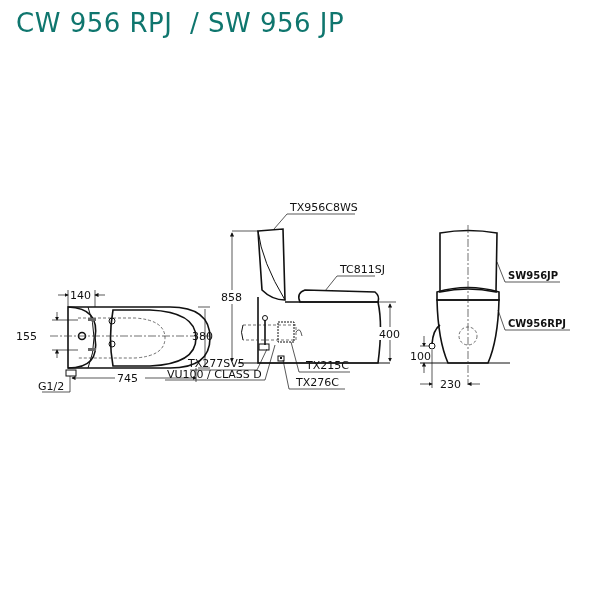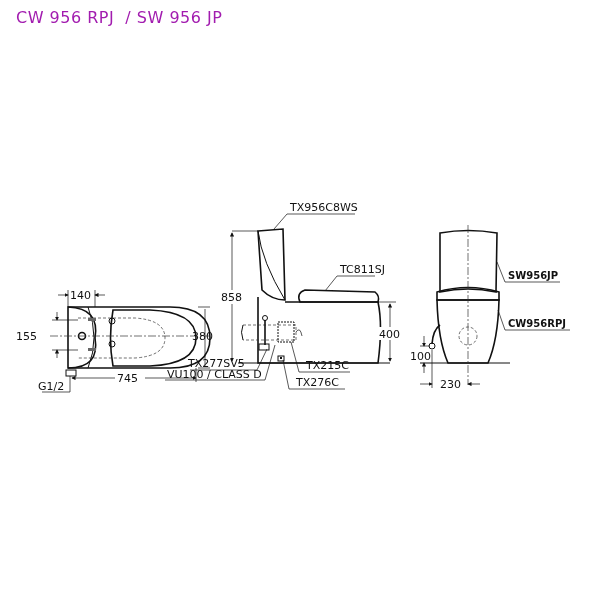--- a/index.html
+++ b/index.html
@@ -1,17 +1,17 @@
 <!DOCTYPE html>
 <html><head>
   <meta charset="utf-8">
   <style>
     html, body { margin: 0; padding: 0; background: #ffffff; }
     body { width: 600px; height: 600px; position: relative; overflow: hidden; font-family: "DejaVu Sans", sans-serif; }
-    .title { position: absolute; left: 16px; top: 8px; font-size: 16px; color: #a21caf; letter-spacing: 0.5px; white-space: pre; font-family: "DejaVu Sans", sans-serif; }
+    .title { position: absolute; left: 16px; top: 8px; font-size: 26px; color: #0f766e; letter-spacing: 0.5px; white-space: pre; font-family: "DejaVu Sans", sans-serif; }
     svg { position: absolute; left: 0; top: 0; }
     .lbl { font-family: "DejaVu Sans", sans-serif; font-size: 11px; fill: #111; }
     .lblb { font-family: "DejaVu Sans", sans-serif; font-size: 10px; fill: #111; font-weight: bold; }
     .ln { stroke: #111; stroke-width: 1; fill: none; }
     .thick { stroke: #111; stroke-width: 1.6; fill: none; }
     .thin { stroke: #111; stroke-width: 0.7; fill: none; }
     .dash { stroke: #333; stroke-width: 0.7; fill: none; stroke-dasharray: 3 2; }
     .center { stroke: #333; stroke-width: 0.7; fill: none; stroke-dasharray: 8 2 2 2; }
   </style>
 </head>

